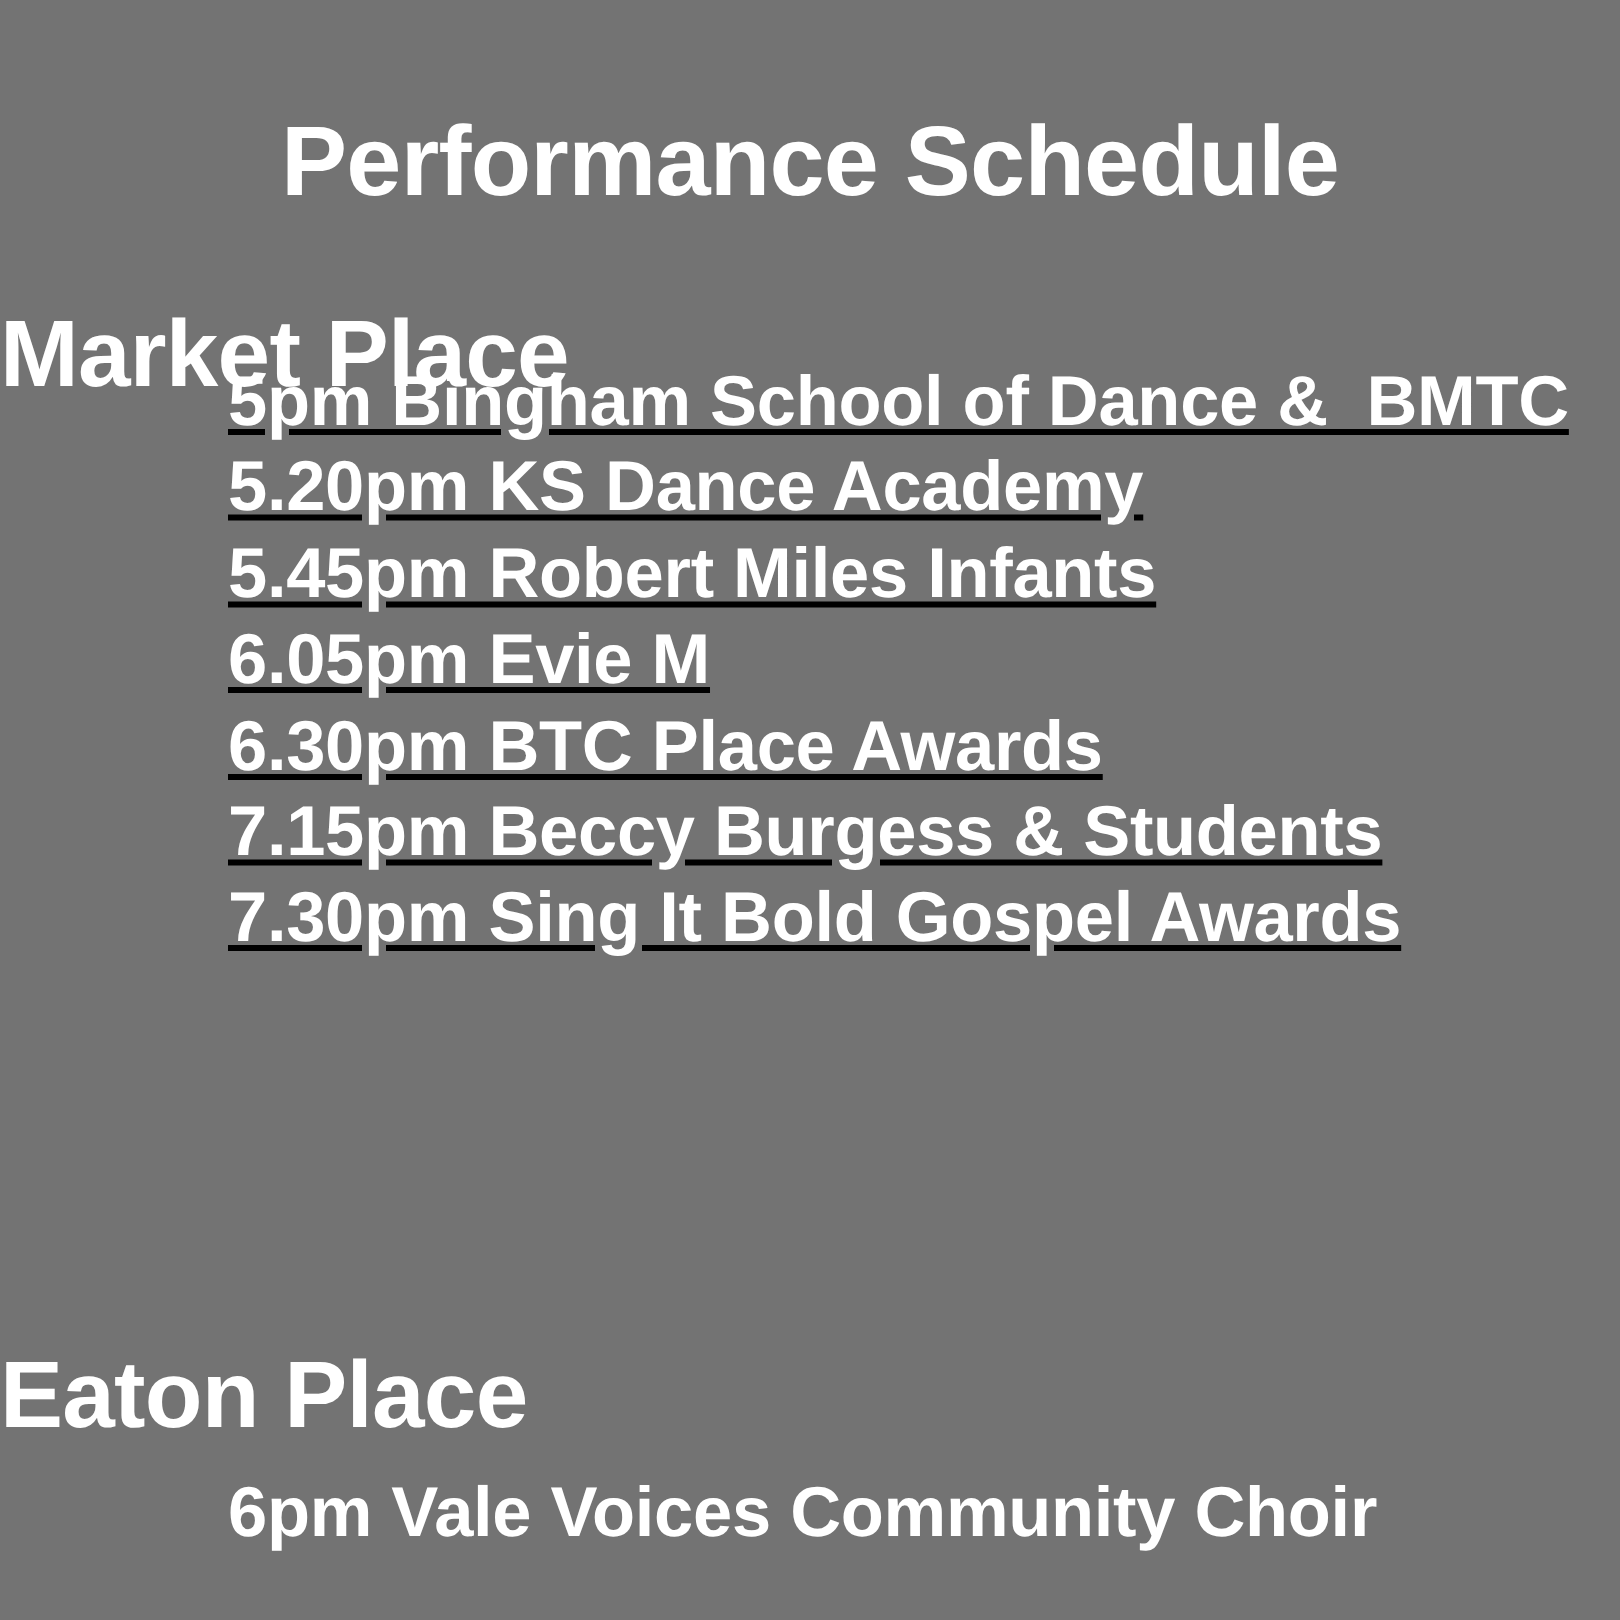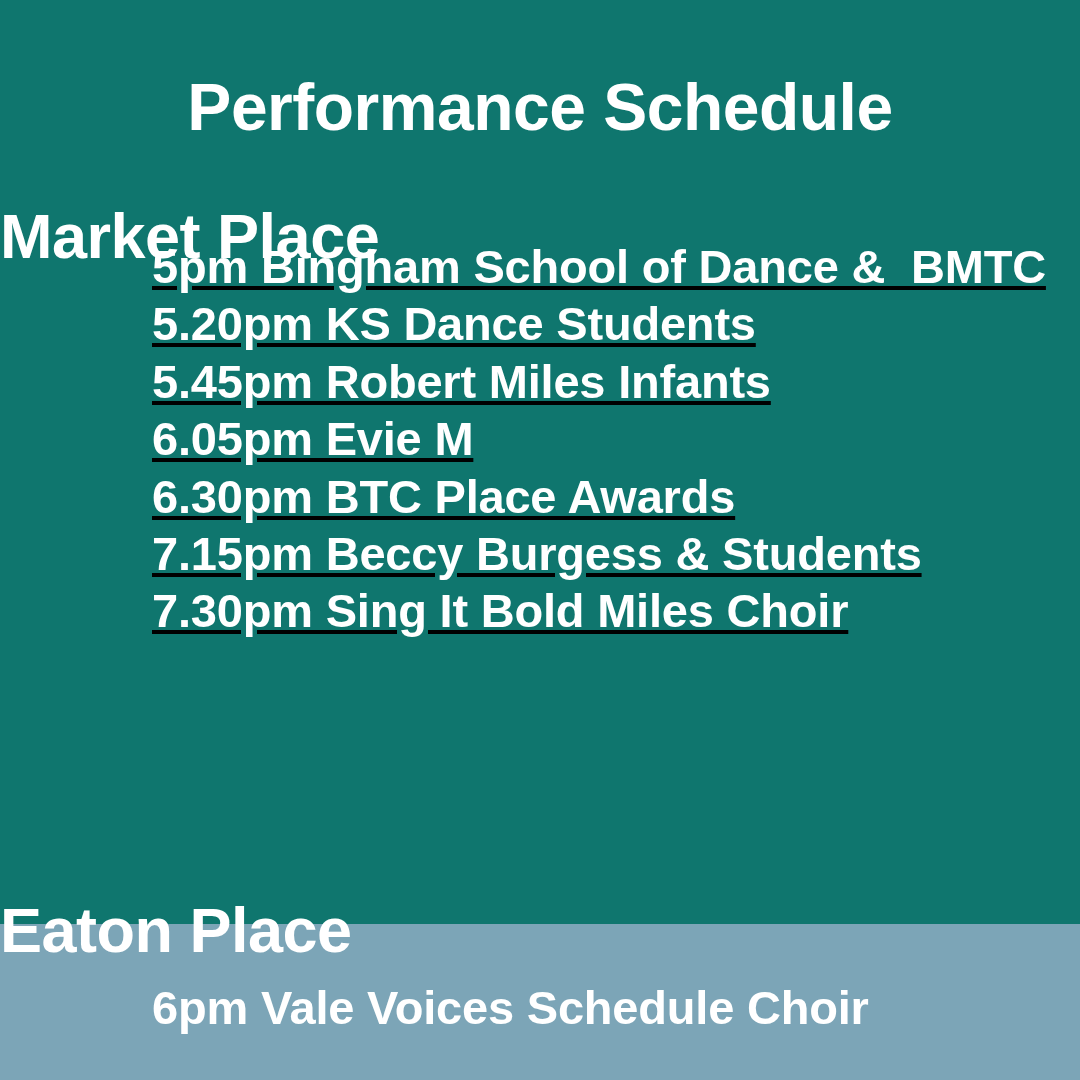--- a/index.html
+++ b/index.html
@@ -11,22 +11,22 @@
     height: 1080px;
     overflow: hidden;
     background: #7ca5b7;
     font-family: "Liberation Sans", sans-serif;
     -webkit-font-smoothing: antialiased;
   }
 
   .poster {
     position: relative;
     width: 1080px;
-    height: 924px;
-    background: #0f766e;
+    height: 1080px;
+    background: #737373;
     box-sizing: border-box;
   }
 
   
   .poster-title {
     position: absolute;
     left: 0;
     top: 27px;
     width: 1080px;
     text-align: center;
@@ -80,27 +80,27 @@
 <body>
 
 <div class="poster">
 
   <h1 class="poster-title">Performance Schedule</h1>
 
   <h2 class="venue-heading venue-heading--market">Market Place</h2>
 
   <ul class="schedule-list schedule-list--market">
     <li class="schedule-item">5pm Bingham School of Dance &amp;  BMTC</li>
-    <li class="schedule-item">5.20pm KS Dance Students</li>
+    <li class="schedule-item">5.20pm KS Dance Academy</li>
     <li class="schedule-item">5.45pm Robert Miles Infants</li>
     <li class="schedule-item">6.05pm Evie M</li>
     <li class="schedule-item">6.30pm BTC Place Awards</li>
     <li class="schedule-item">7.15pm Beccy Burgess &amp; Students</li>
-    <li class="schedule-item">7.30pm Sing It Bold Miles Choir</li>
+    <li class="schedule-item">7.30pm Sing It Bold Gospel Awards</li>
   </ul>
 
   <h2 class="venue-heading venue-heading--eaton">Eaton Place</h2>
 
   <ul class="schedule-list schedule-list--eaton">
-    <li class="schedule-item">6pm Vale Voices Schedule Choir</li>
+    <li class="schedule-item">6pm Vale Voices Community Choir</li>
   </ul>
 
 </div>
 
 </body></html>

